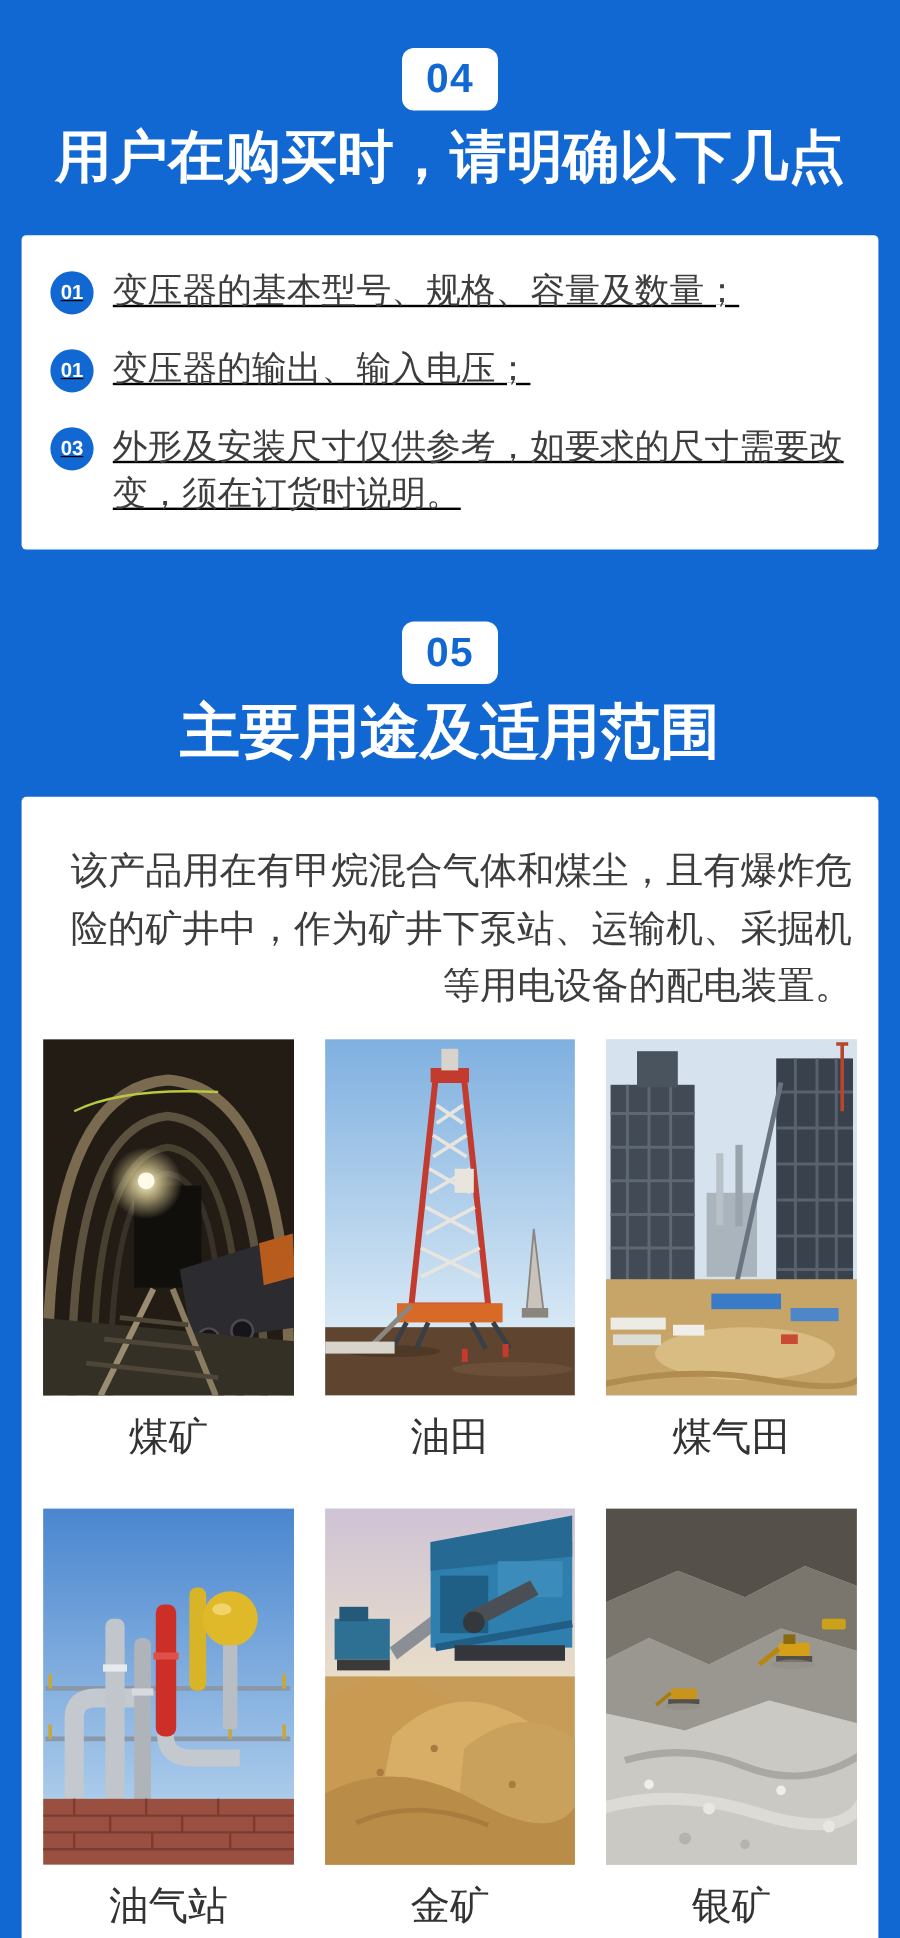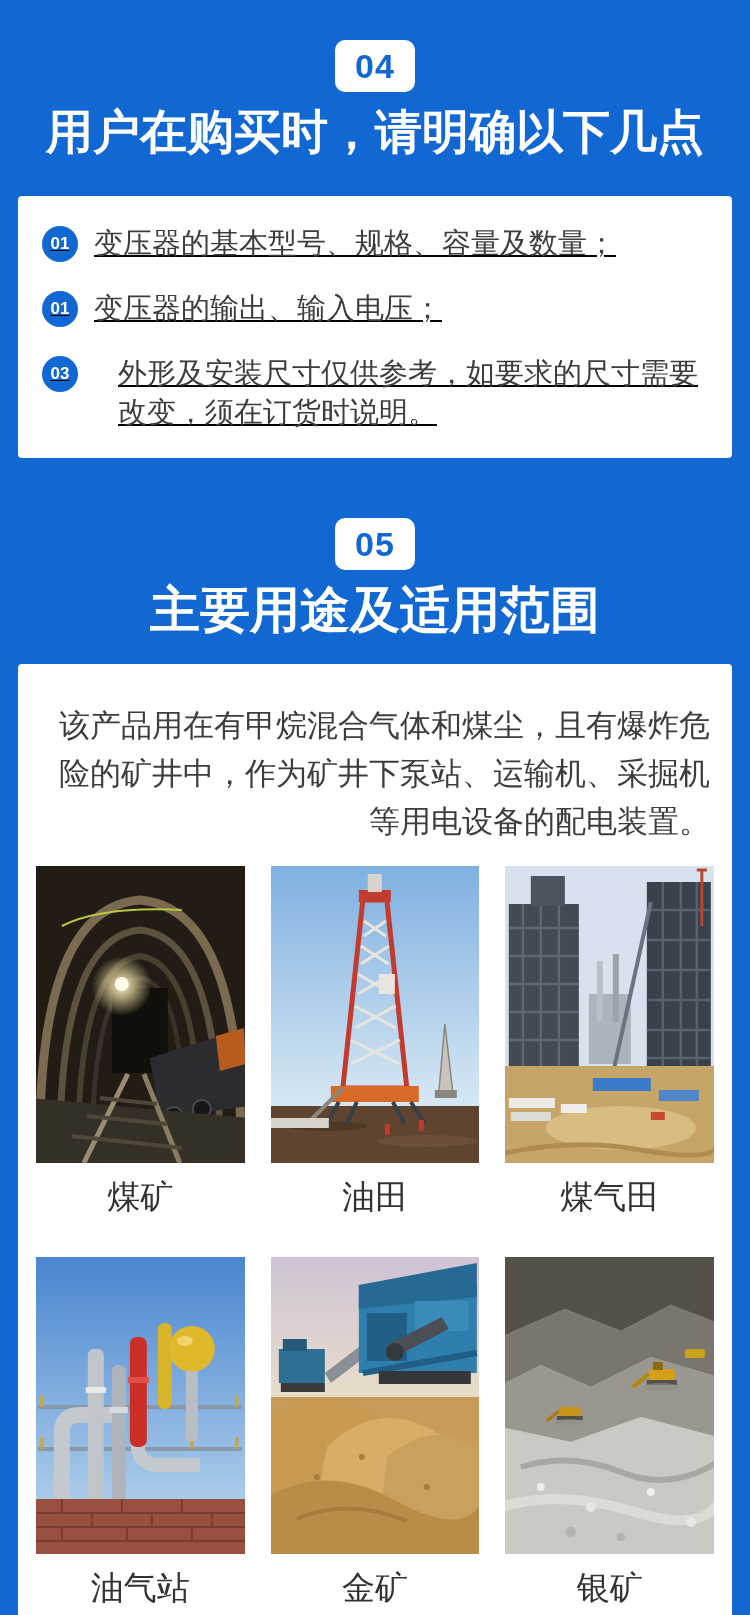--- a/index.html
+++ b/index.html
@@ -18,21 +18,21 @@
              font-weight:bold;margin:12px 10px 0;line-height:1.2;}
   .sec-title.t4{font-size:47px;}
   .sec-title.t5{font-size:50px;margin-top:10px;}
 
   
   .card{background:#ffffff;margin:36px 18px 0;border-radius:4px;box-sizing:border-box;}
 
   
   .list-card{padding:28px 24px 26px;text-decoration:underline;}
   .list-item{display:flex;align-items:flex-start;margin-bottom:26px;}
-  .list-item:last-child{margin-bottom:0;gap:24px;}
+  .list-item:last-child{margin-bottom:0;}
   .num-circle{flex:0 0 36px;width:36px;height:36px;border-radius:50%;background:#1268d3;color:#ffffff;
               font-size:17px;font-weight:bold;display:flex;align-items:center;justify-content:center;margin-top:2px;}
   .item-text{margin:0 0 0 16px;font-size:29px;line-height:39px;color:#3d3d3d;}
 
   
   .usage-card{margin-top:24px;padding:38px 0 10px;}
   .usage-desc{margin:0 22px;font-size:31px;line-height:48px;color:#3d3d3d;text-align:right;}
 
   
   .gallery{display:grid;grid-template-columns:repeat(3,1fr);column-gap:14px;row-gap:0;

